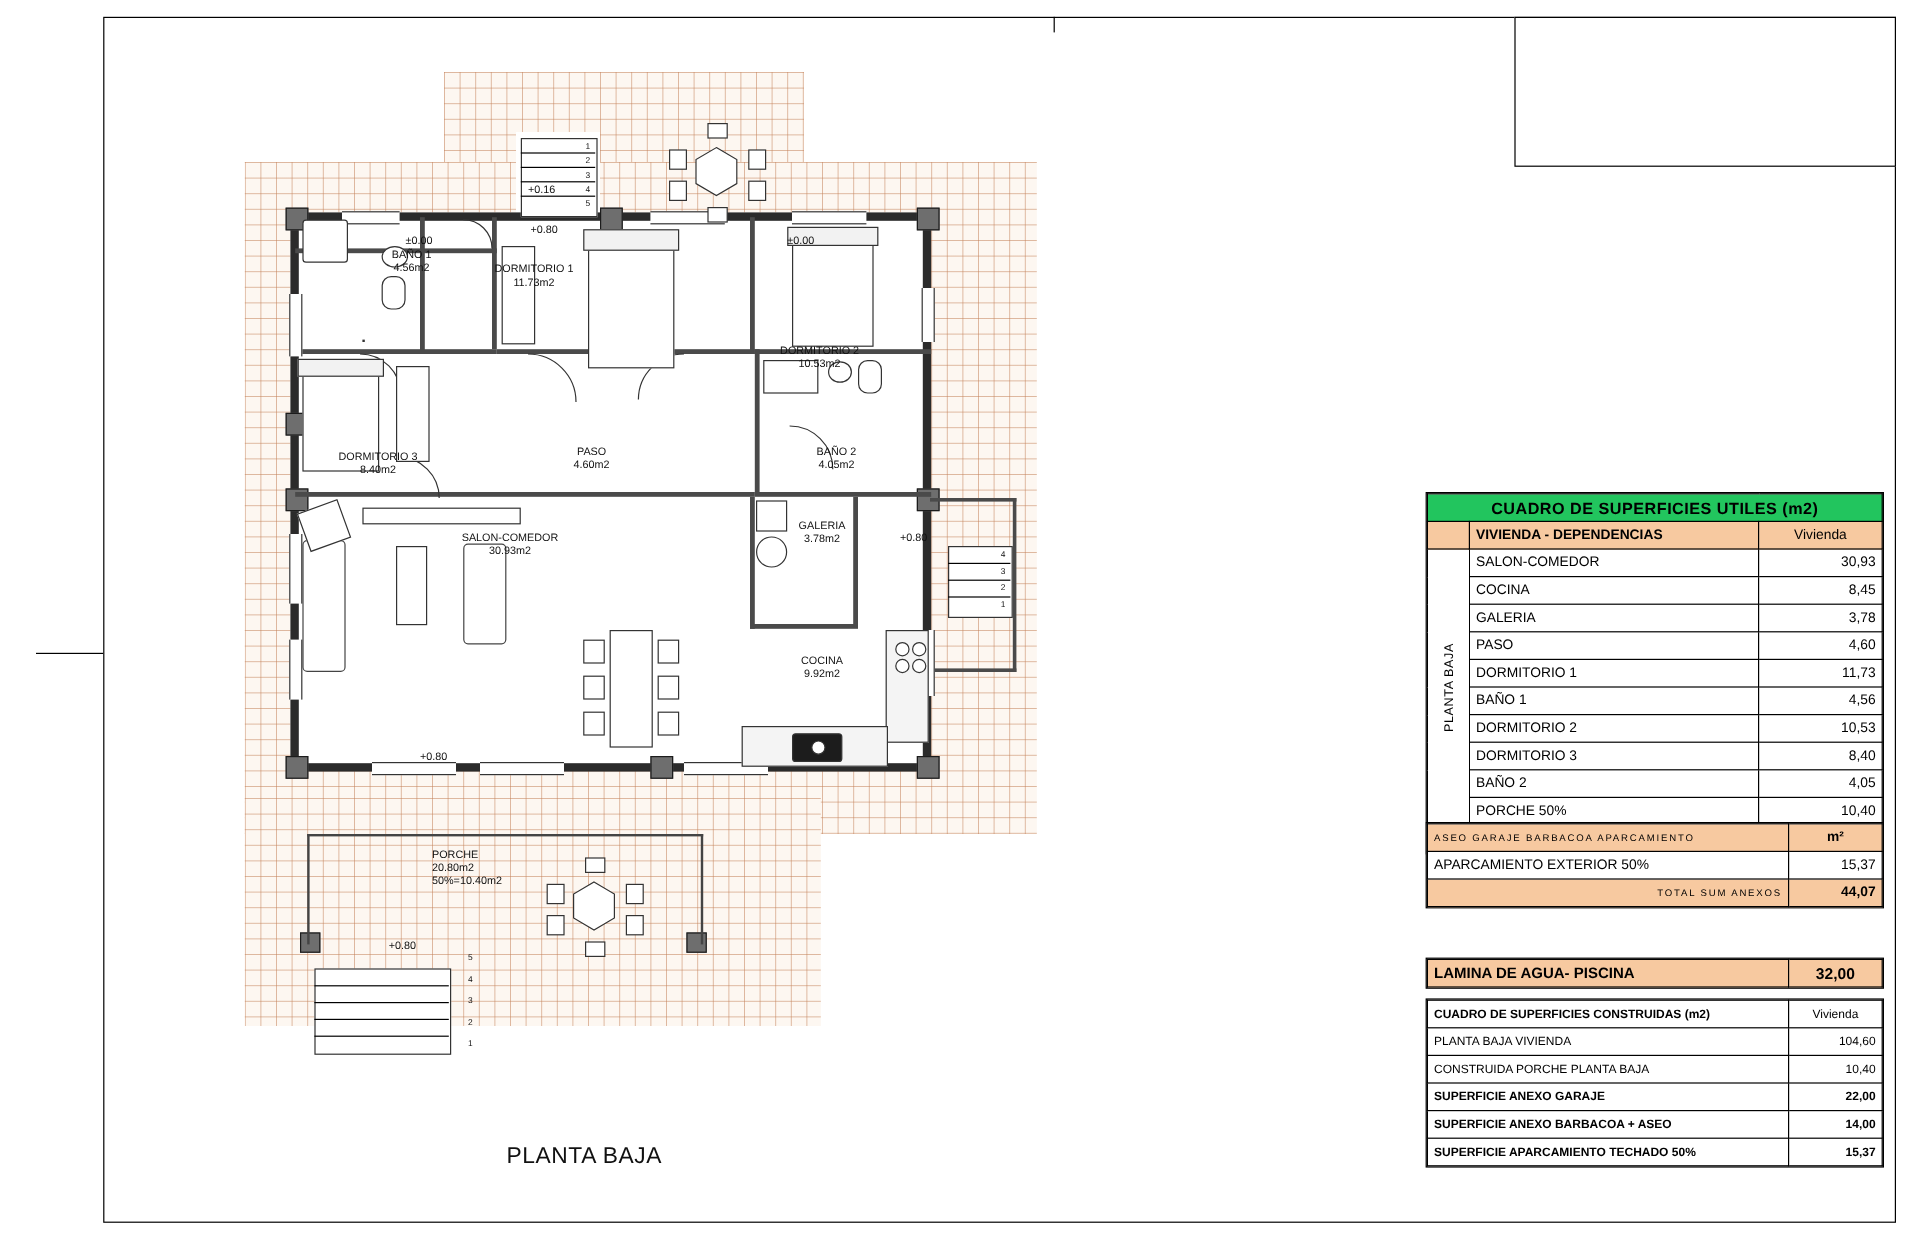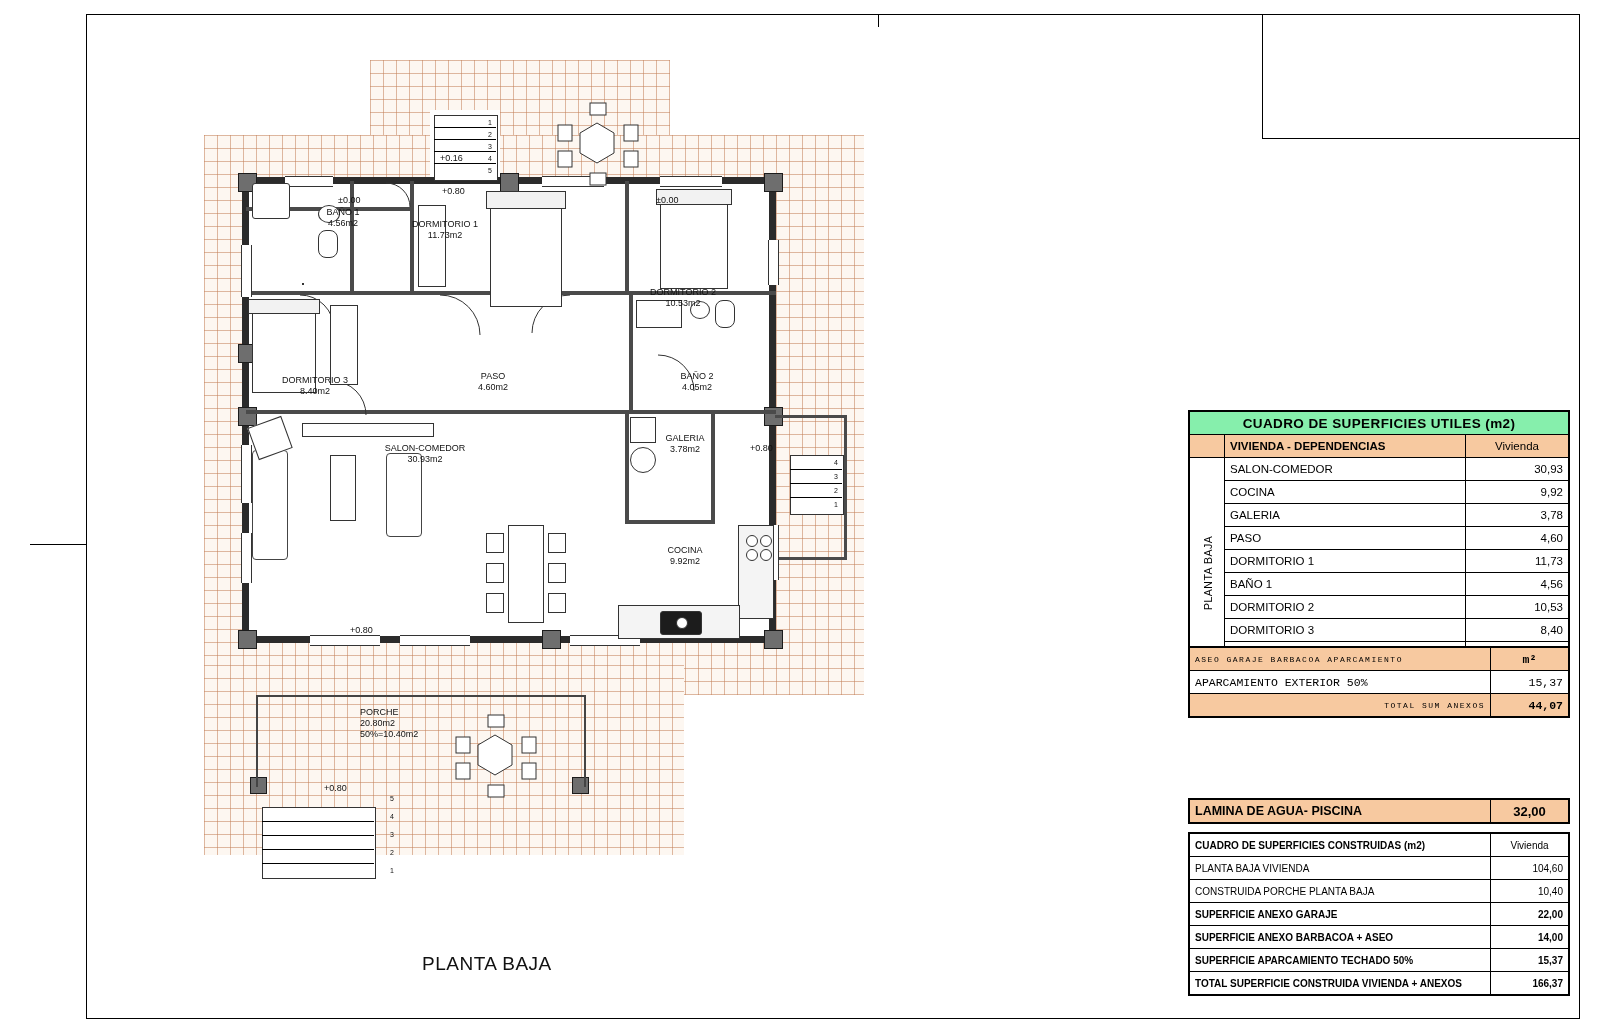--- a/index.html
+++ b/index.html
@@ -27,21 +27,21 @@
   .furn{position:absolute;border:1px solid #333;background:#fff;}
   .furn.r{border-radius:3px;}
   .furn.soft{border:1px solid #444;background:#fff;border-radius:4px;}
   .circ{position:absolute;border:1px solid #333;border-radius:50%;background:#fff;}
   .planta-baja{position:absolute;left:232px;top:898px;font-size:19px;letter-spacing:.5px;color:#111;}
 
   
   .tbl{position:absolute;border:1.5px solid #000;background:#fff;font-size:11.5px;color:#000;}
   .tbl table{border-collapse:collapse;width:100%;}
   .tbl td{border:0.8px solid #000;padding:2px 5px;height:18px;}
-  .hdr{background:#86efac;font-weight:bold;text-align:center;font-size:13.5px;letter-spacing:.4px;}
+  .hdr{background:#22c55e;font-weight:bold;text-align:center;font-size:13.5px;letter-spacing:.4px;}
   .sub{background:#f7c9a0;font-weight:bold;}
   .num{text-align:right;}
   .vrt{writing-mode:vertical-rl;transform:rotate(180deg);text-align:center;font-size:10.5px;letter-spacing:.5px;background:#fff;}
   .tot{font-weight:bold;font-size:13px;}
   .tiny{font-size:8px;letter-spacing:1.5px;}
   .orng{background:#f7c9a0;}
   .lite{background:#fdf0e3;}
   .b{font-weight:bold;}
   .c{text-align:center;}
 </style>
@@ -286,21 +286,21 @@
         <td class="sub">VIVIENDA - DEPENDENCIAS</td>
         <td class="sub c" style="width:92px;font-weight:normal;">Vivienda</td>
       </tr>
       <tr>
         <td class="vrt" rowspan="10">PLANTA BAJA</td>
         <td>SALON-COMEDOR</td>
         <td class="num">30,93</td>
       </tr>
       <tr>
             <td>COCINA</td>
-            <td class="num">9,92</td>
+            <td class="num">8,45</td>
           </tr>
       <tr>
             <td>GALERIA</td>
             <td class="num">3,78</td>
           </tr>
       <tr>
             <td>PASO</td>
             <td class="num">4,60</td>
           </tr>
       <tr>
@@ -328,21 +328,21 @@
             <td class="num">10,40</td>
           </tr>
       <tr>
         <td class="b" colspan="2" style="font-size:12.5px;">TOTAL SUPERFICIE UTIL VIVIENDA</td>
         <td class="num tot">98,90</td>
       </tr>
     </tbody>
       </table>
   </div>
 
-  <div class="tbl" style="left:1188px;top:646px;width:380px;font-family:Liberation Mono, monospace;">
+  <div class="tbl" style="left:1188px;top:685px;width:380px;">
     <table>
       <tbody>
           <tr>
         <td class="orng tiny" style="width:290px;">ASEO GARAJE BARBACOA APARCAMIENTO</td>
         <td class="orng b c">m²</td>
       </tr>
       <tr>
             <td>APARCAMIENTO EXTERIOR 50%</td>
             <td class="num">15,37</td>
           </tr>
@@ -385,22 +385,18 @@
             <td class="num b">22,00</td>
           </tr>
       <tr>
             <td class="b">SUPERFICIE ANEXO BARBACOA + ASEO</td>
             <td class="num b">14,00</td>
           </tr>
       <tr>
             <td class="b">SUPERFICIE APARCAMIENTO TECHADO 50%</td>
             <td class="num b">15,37</td>
           </tr>
-      <tr>
-            <td class="b">TOTAL SUPERFICIE CONSTRUIDA VIVIENDA + ANEXOS</td>
-            <td class="num b">166,37</td>
-          </tr>
     </tbody>
       </table>
   </div>
 
 
 </div>
 
 </body></html>

